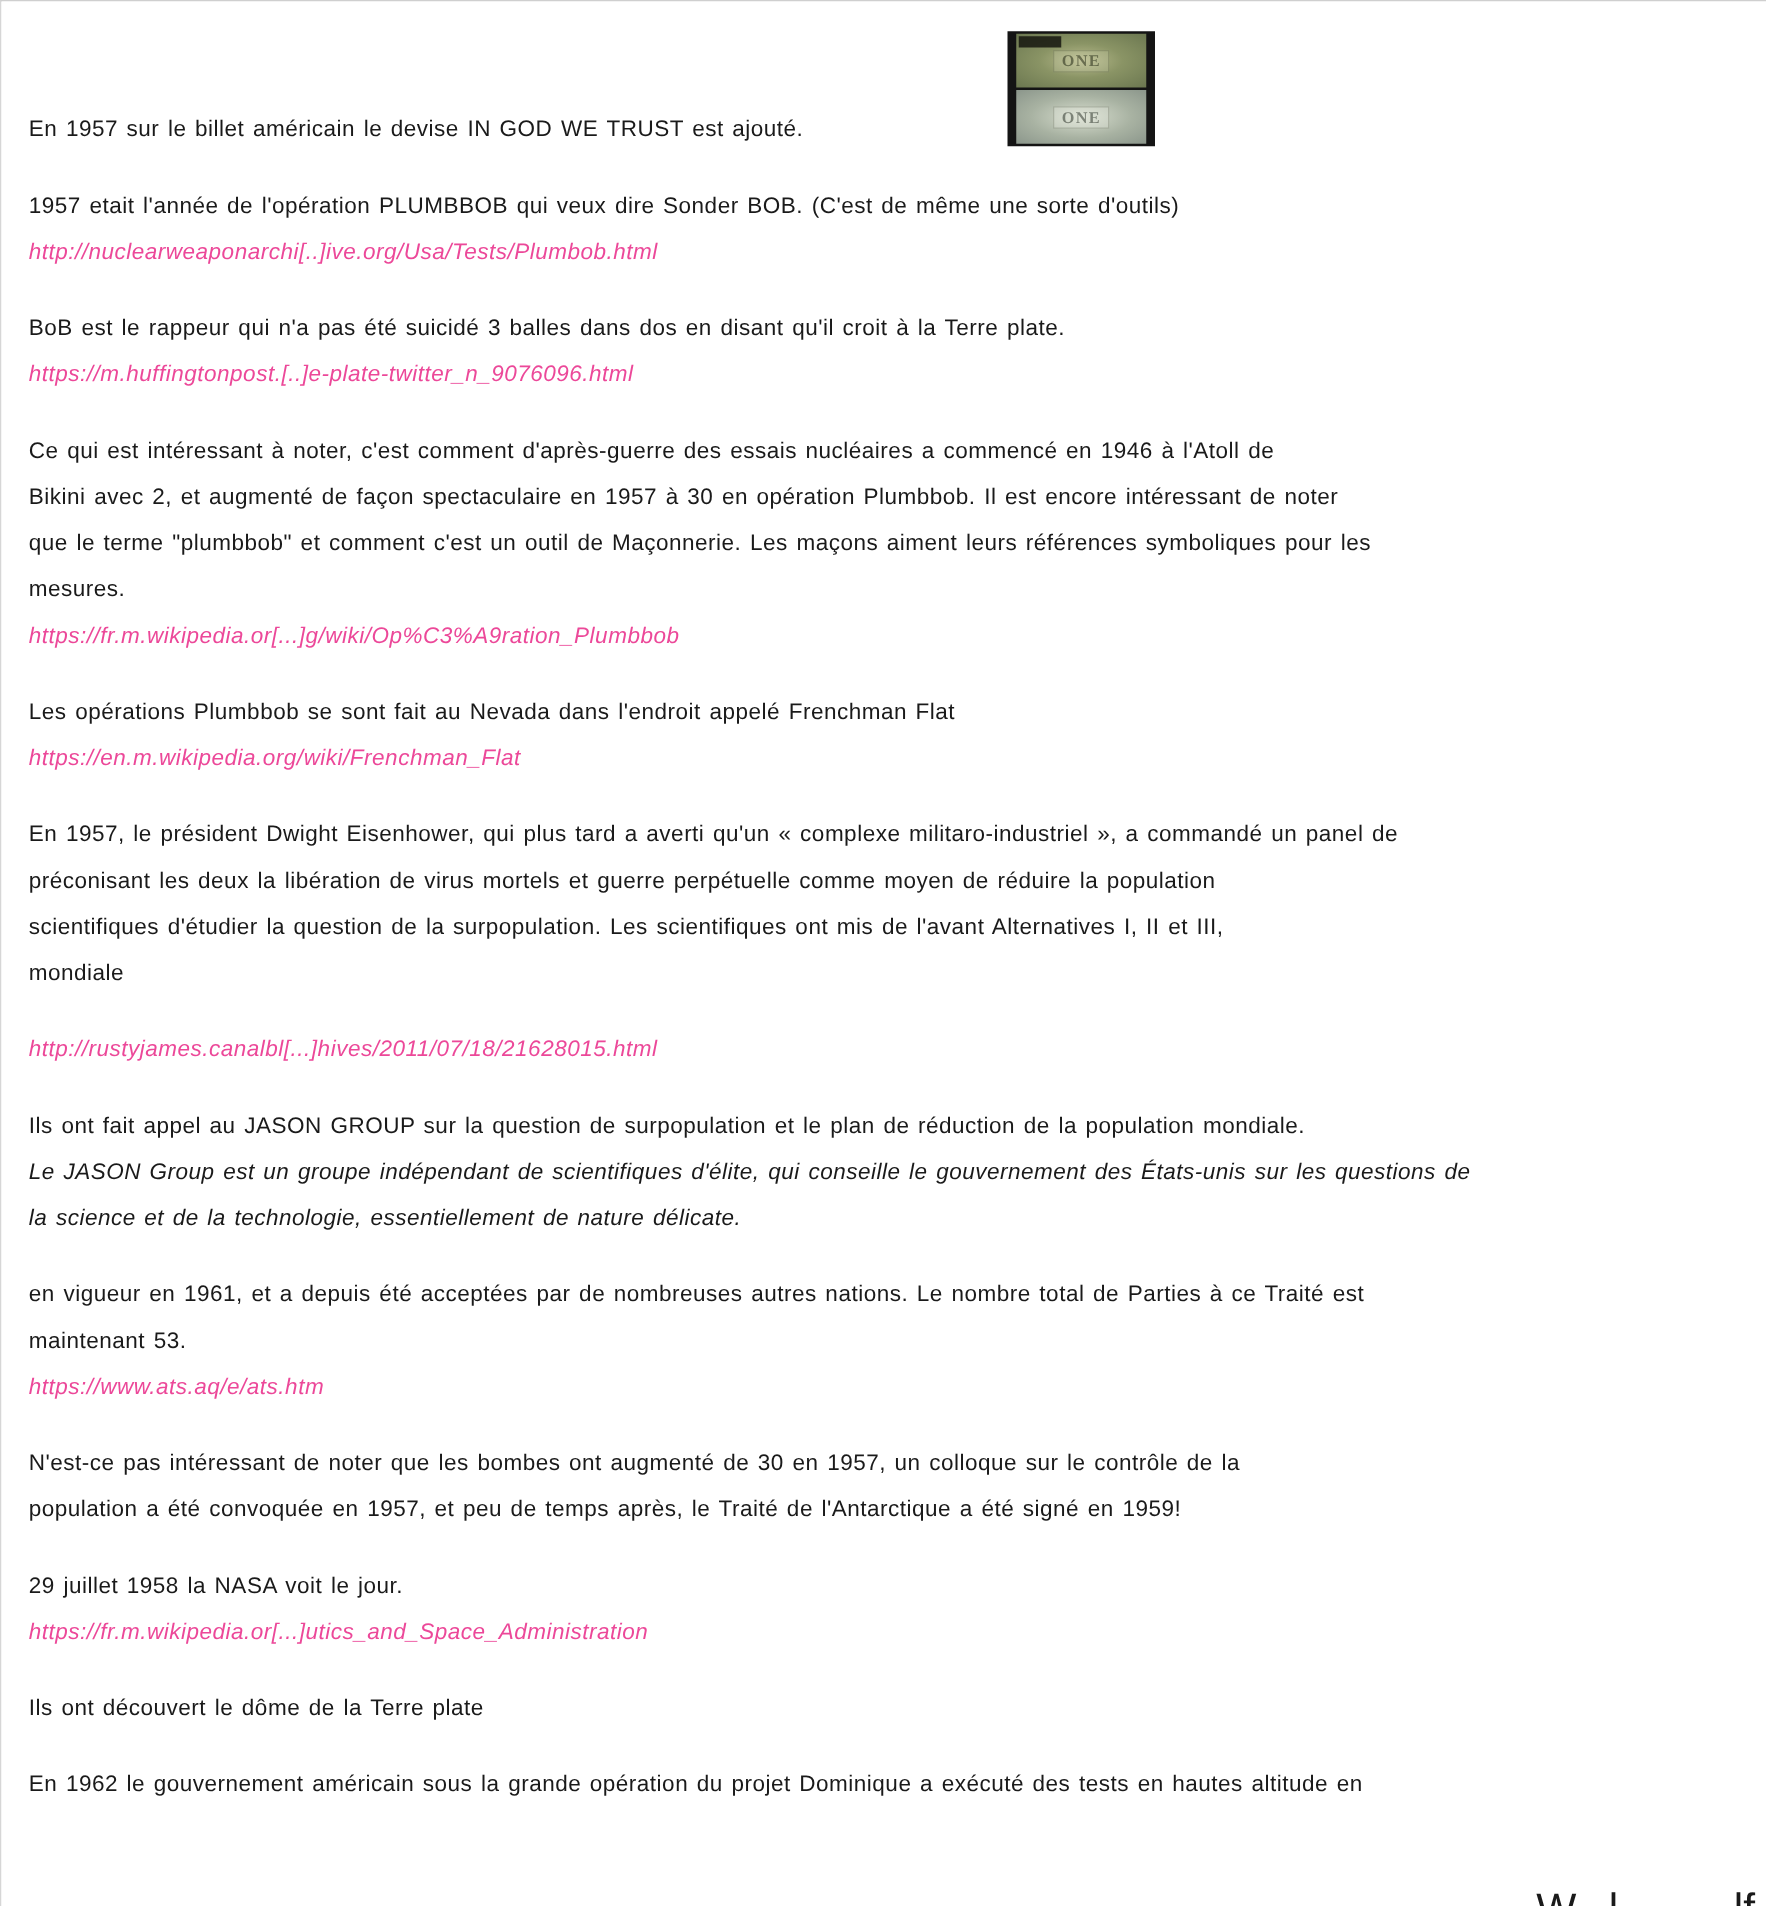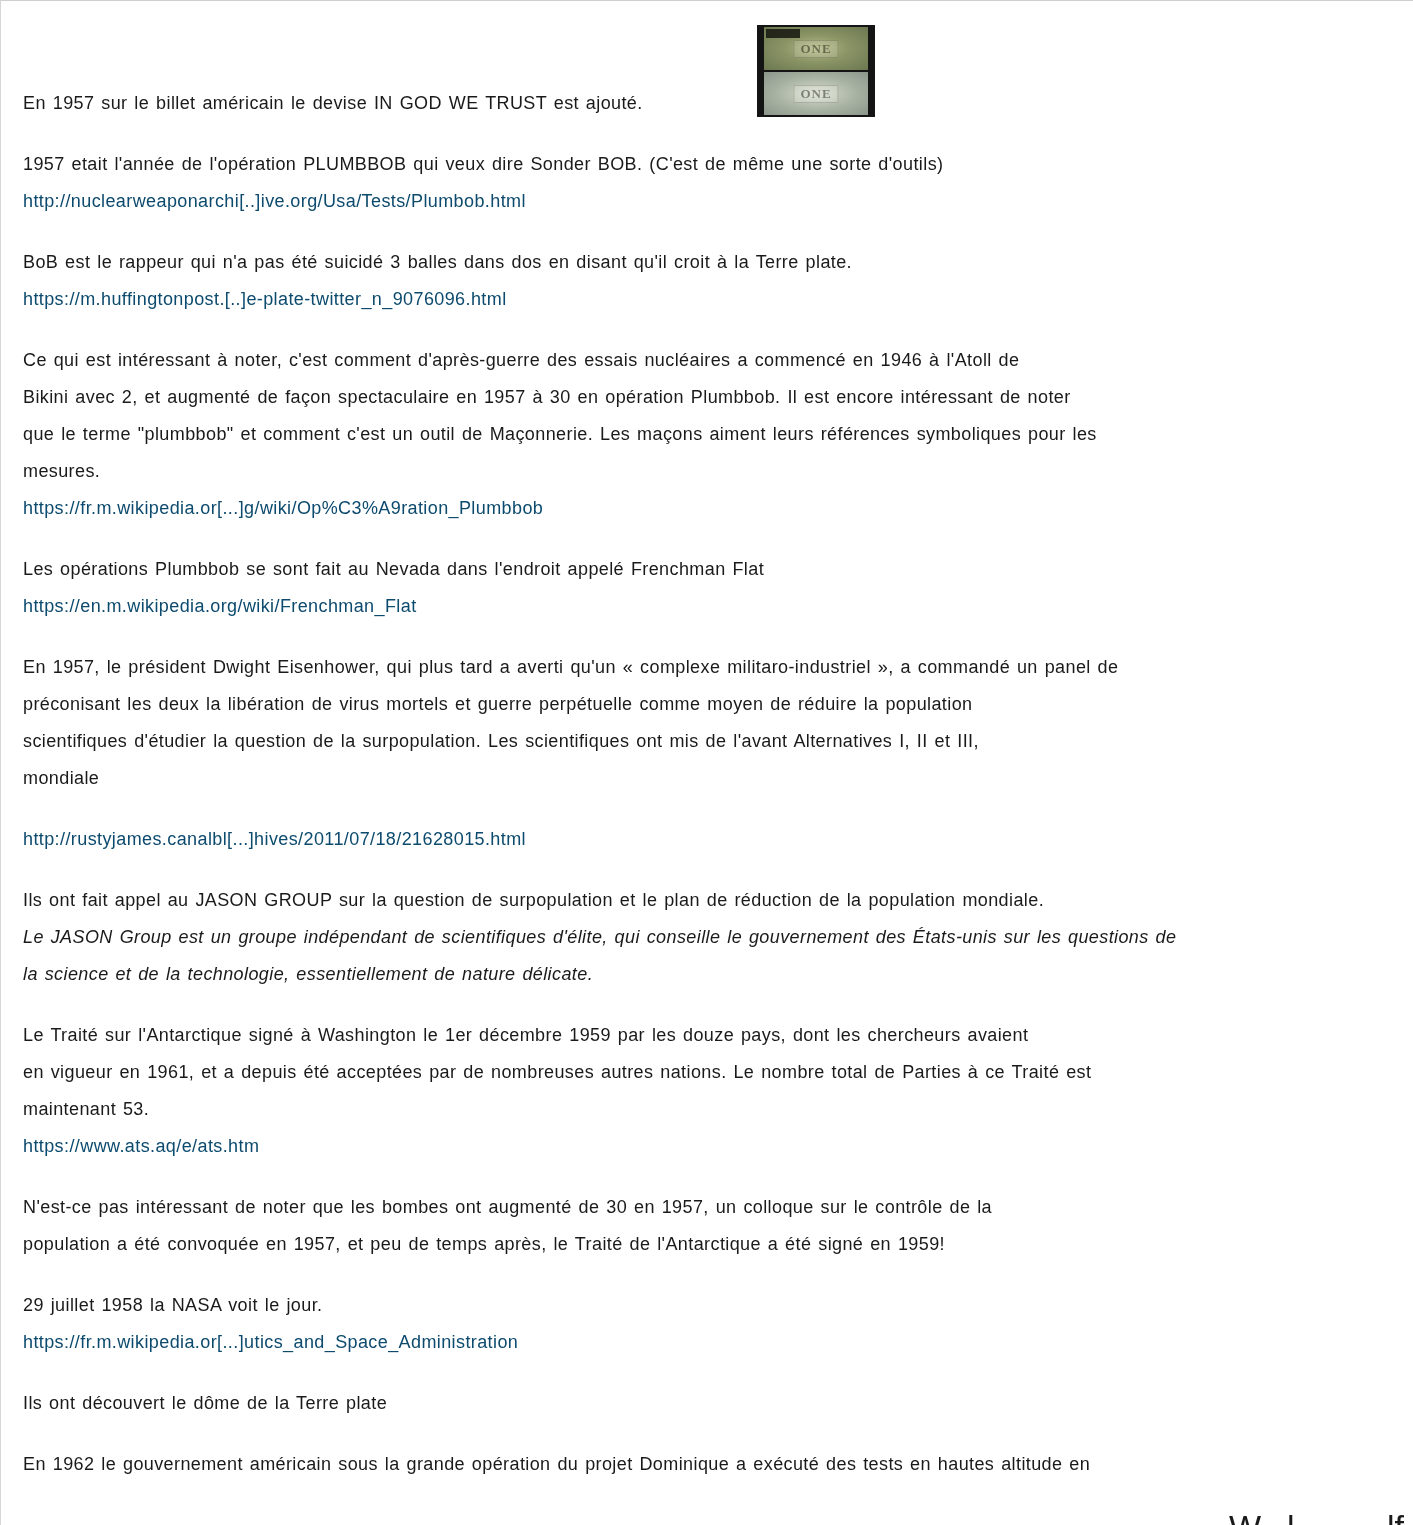--- a/index.html
+++ b/index.html
@@ -13,24 +13,24 @@
   .content{padding:84px 0 0 22px;}
   .para{margin:0 0 24px 0;}
   .line{
     white-space:pre;height:37px;line-height:37px;
     font-size:18px;letter-spacing:0.4px;word-spacing:1.5px;
     overflow:visible;
   }
   .seg-normal{font-weight:normal;}
   .seg-bold{font-weight:normal;}
   .seg-italic{font-style:italic;}
-  a.seg-link{color:#0c4a6e;text-decoration:none;cursor:pointer;}
+  a.seg-link{color:#ec4899;text-decoration:none;cursor:pointer;font-style:italic;}
   
   .bills{
-    position:absolute;left:756px;top:24px;width:118px;height:92px;
+    position:absolute;left:805px;top:24px;width:118px;height:92px;
     background:#141414;display:flex;flex-direction:column;padding:1px 0;box-sizing:border-box;
   }
   .bill{flex:1;margin:1px 7px;position:relative;overflow:hidden;}
   .bill-top{background:radial-gradient(ellipse at 50% 50%, #b9bc8e 0%, #8a9465 45%, #6b7750 100%);}
   .bill-bottom{background:radial-gradient(ellipse at 50% 50%, #d8decf 0%, #a8b2a2 55%, #8b968b 100%);}
   .bill .one{
     position:absolute;left:50%;top:50%;transform:translate(-50%,-50%);
     font-family:"Liberation Serif","DejaVu Serif",serif;font-weight:bold;
     font-size:13px;letter-spacing:1px;opacity:0.55;color:#2e3322;
     border:1px solid rgba(40,45,25,0.35);padding:0 6px;background:rgba(235,235,210,0.35);
@@ -90,21 +90,20 @@
     </div>
     <div class="para">
       <div class="line"><a class="seg-link">http://rustyjames.canalbl[...]hives/2011/07/18/21628015.html</a></div>
     </div>
     <div class="para">
       <div class="line"><span class="seg-normal">Ils ont fait appel au JASON GROUP sur la question de surpopulation et le plan de réduction de la population mondiale.</span></div>
       <div class="line"><span class="seg-italic">Le JASON Group est un groupe indépendant de scientifiques d'élite, qui conseille le gouvernement des États-unis sur les questions de</span></div>
       <div class="line"><span class="seg-italic">la science et de la technologie, essentiellement de nature délicate.</span></div>
     </div>
     <div class="para">
-      <div class="line"><span class="seg-bold">Le Traité sur l'Antarctique signé à Washington le 1er décembre 1959 par les douze pays, dont les chercheurs avaient</span></div>
       <div class="line"><span class="seg-normal">en vigueur en 1961, et a depuis été acceptées par de nombreuses autres nations. Le nombre total de Parties à ce Traité est</span></div>
       <div class="line"><span class="seg-normal">maintenant 53.</span></div>
       <div class="line"><a class="seg-link">https://www.ats.aq/e/ats.htm</a></div>
     </div>
     <div class="para">
       <div class="line"><span class="seg-bold">N'est-ce pas intéressant de noter que les bombes ont augmenté de 30 en 1957, un colloque sur le contrôle de la</span></div>
       <div class="line"><span class="seg-bold">population a été convoquée en 1957, et peu de temps après, le Traité de l'Antarctique a été signé en 1959!</span></div>
     </div>
     <div class="para">
       <div class="line"><span class="seg-bold">29 juillet 1958 la NASA voit le jour.</span></div>

